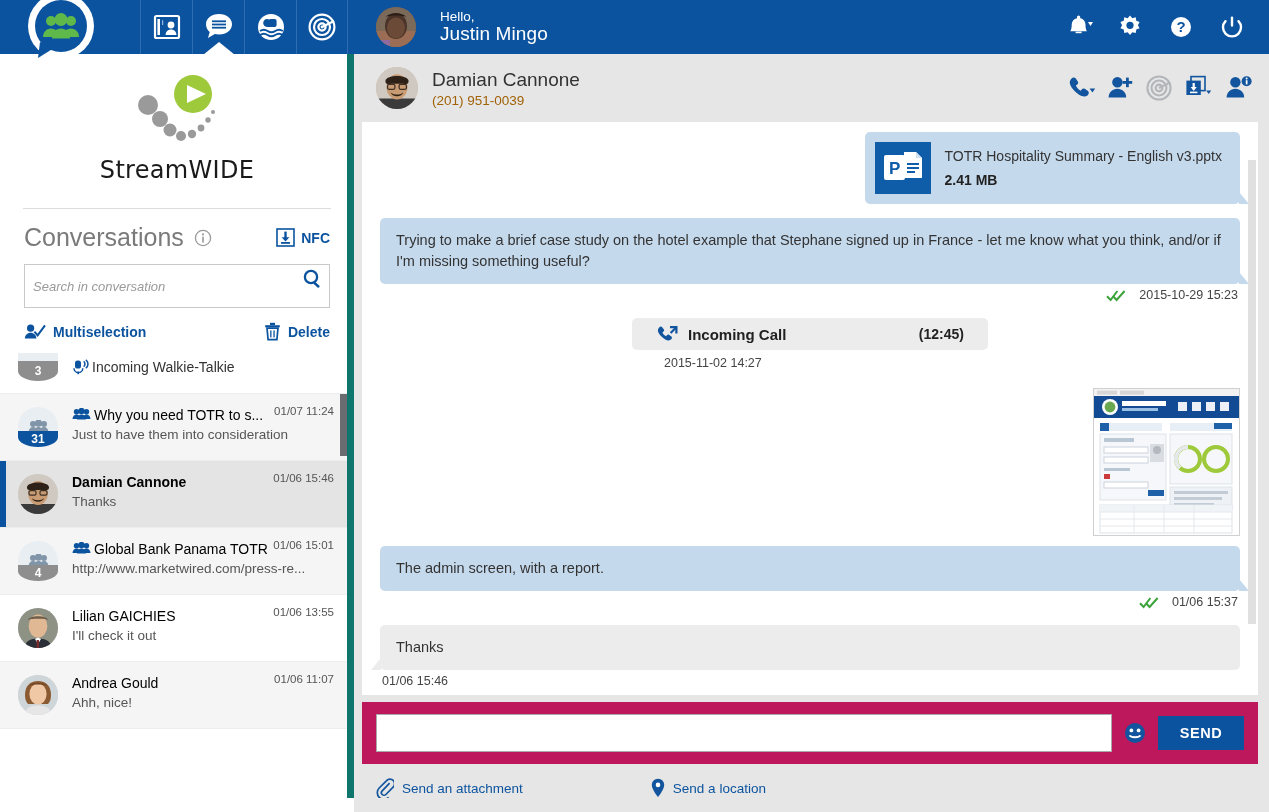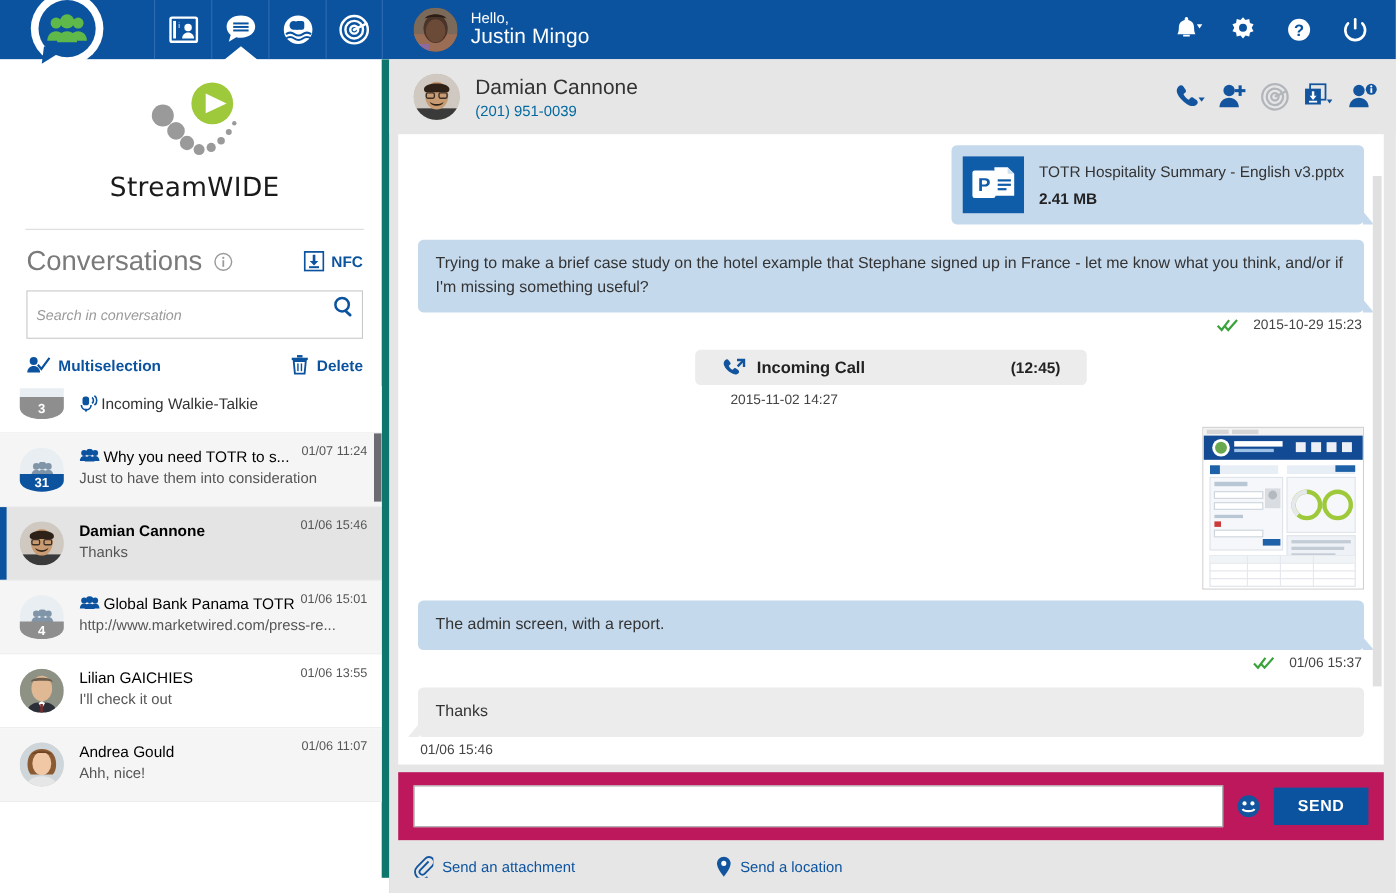--- a/index.html
+++ b/index.html
@@ -34,21 +34,21 @@
   }
   .nav-tab svg { display: block; }
 
   .user-block {
     position: absolute; left: 376px; top: 5px; height: 44px; display: flex; align-items: center;
   }
   .user-avatar {
     width: 40px; height: 40px; border-radius: 50%; overflow: hidden; flex: none;
     background: #6b5a4e; position: relative;
   }
-  .user-text { margin-left: 12px; color: #fff; line-height: 1.05; }
+  .user-text { margin-left: 24px; color: #fff; line-height: 1.05; }
   .user-hello { font-size: 13.5px; font-weight: 400; }
   .user-name { font-size: 19px; font-weight: 400; letter-spacing: .1px; }
 
   .top-actions {
     position: absolute; right: 12px; top: 0; height: 54px; display: flex; align-items: center;
   }
   .top-action { width: 51px; height: 54px; display: flex; align-items: center; justify-content: center; cursor: pointer; }
 
   
   .sidebar {
@@ -145,21 +145,21 @@
   .chat {
     position: absolute; left: 354px; top: 54px; right: 0; bottom: 0; background: #e6e6e6;
   }
   .chat-head {
     position: relative; height: 68px; background: #e6e6e6; display: flex; align-items: center;
     padding: 0 14px 0 22px;
   }
   .chat-av { width: 42px; height: 42px; border-radius: 50%; overflow: hidden; flex: none; background:#c9bba9; }
   .chat-id { margin-left: 14px; }
   .chat-name { font-size: 19px; color: #333; font-weight: 400; }
-  .chat-phone { font-size: 13.5px; color: #0369a1; margin-top: 2px; }
+  .chat-phone { font-size: 13.5px; color: #a16207; margin-top: 2px; }
   .chat-actions { margin-left: auto; display: flex; align-items: center; gap: 6px; }
   .chat-action { display: flex; align-items: center; justify-content: center; cursor: pointer; padding: 2px; }
 
   .thread {
     position: absolute; left: 8px; right: 11px; top: 68px; bottom: 117px;
     background: #ffffff; overflow: hidden;
   }
   .thread-inner { position: relative; padding: 10px 18px 6px 18px; }
 
   .msg-row { display: flex; margin-bottom: 2px; }

